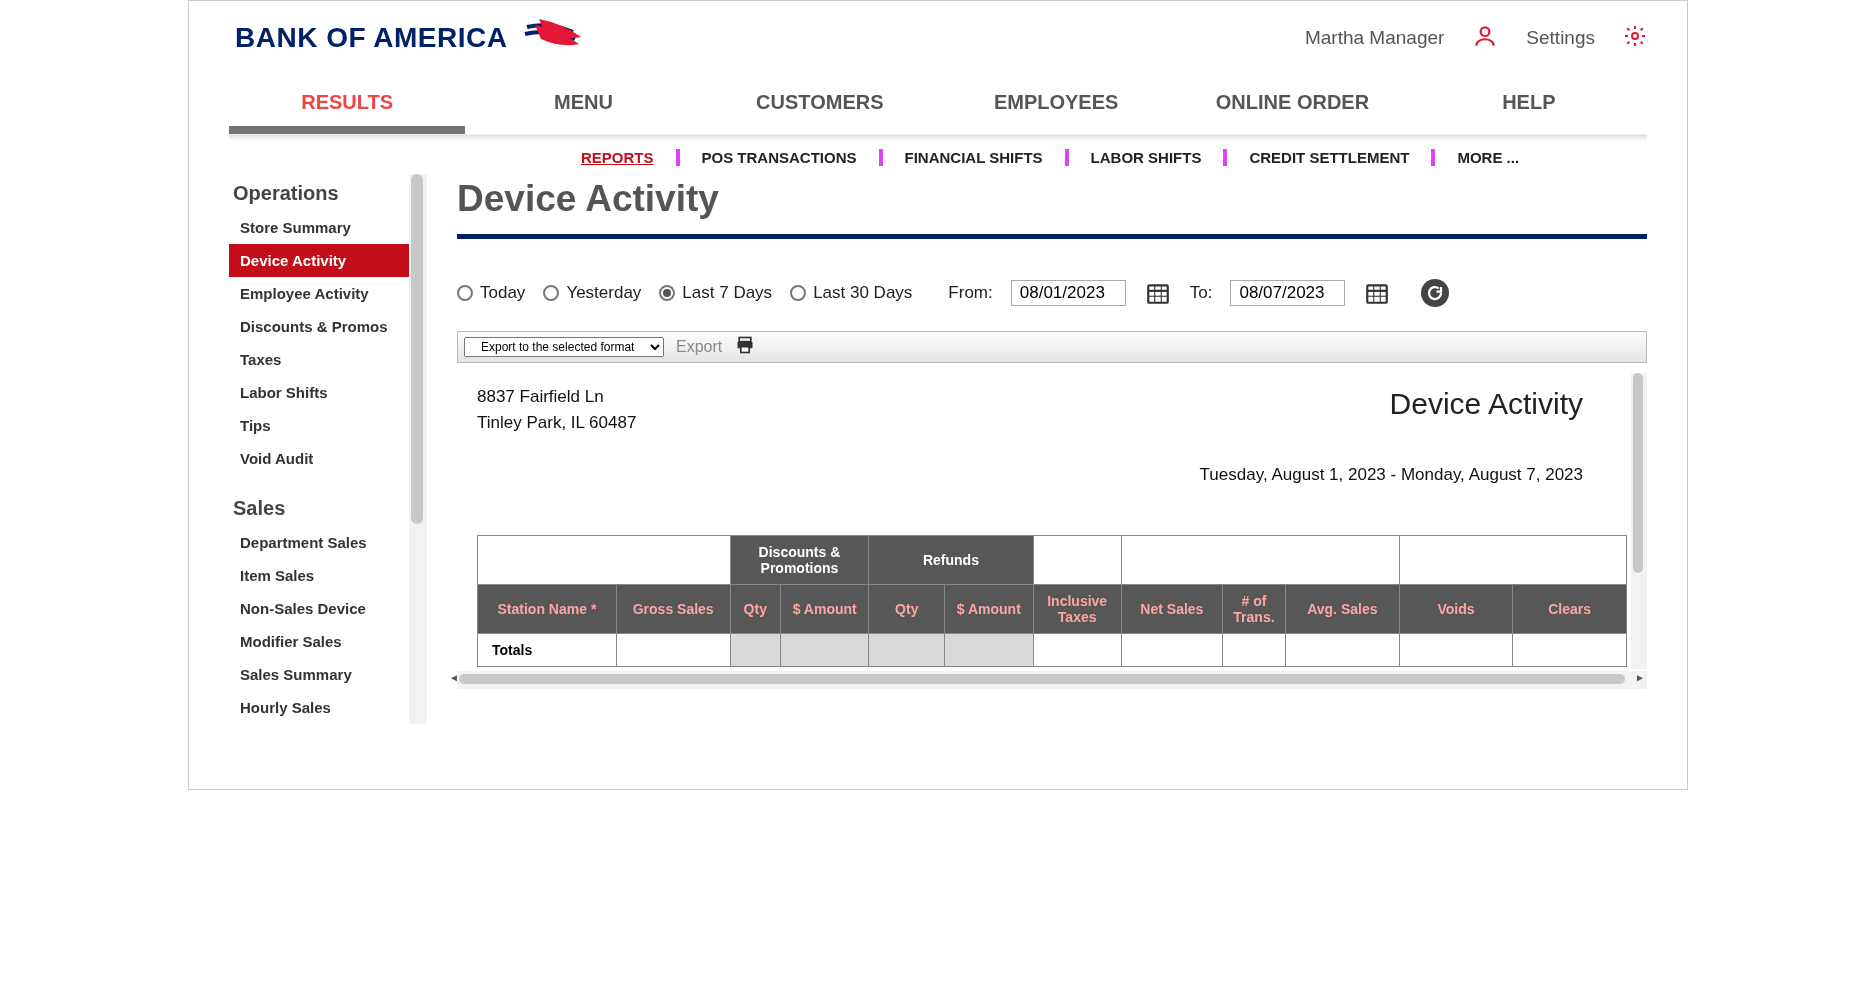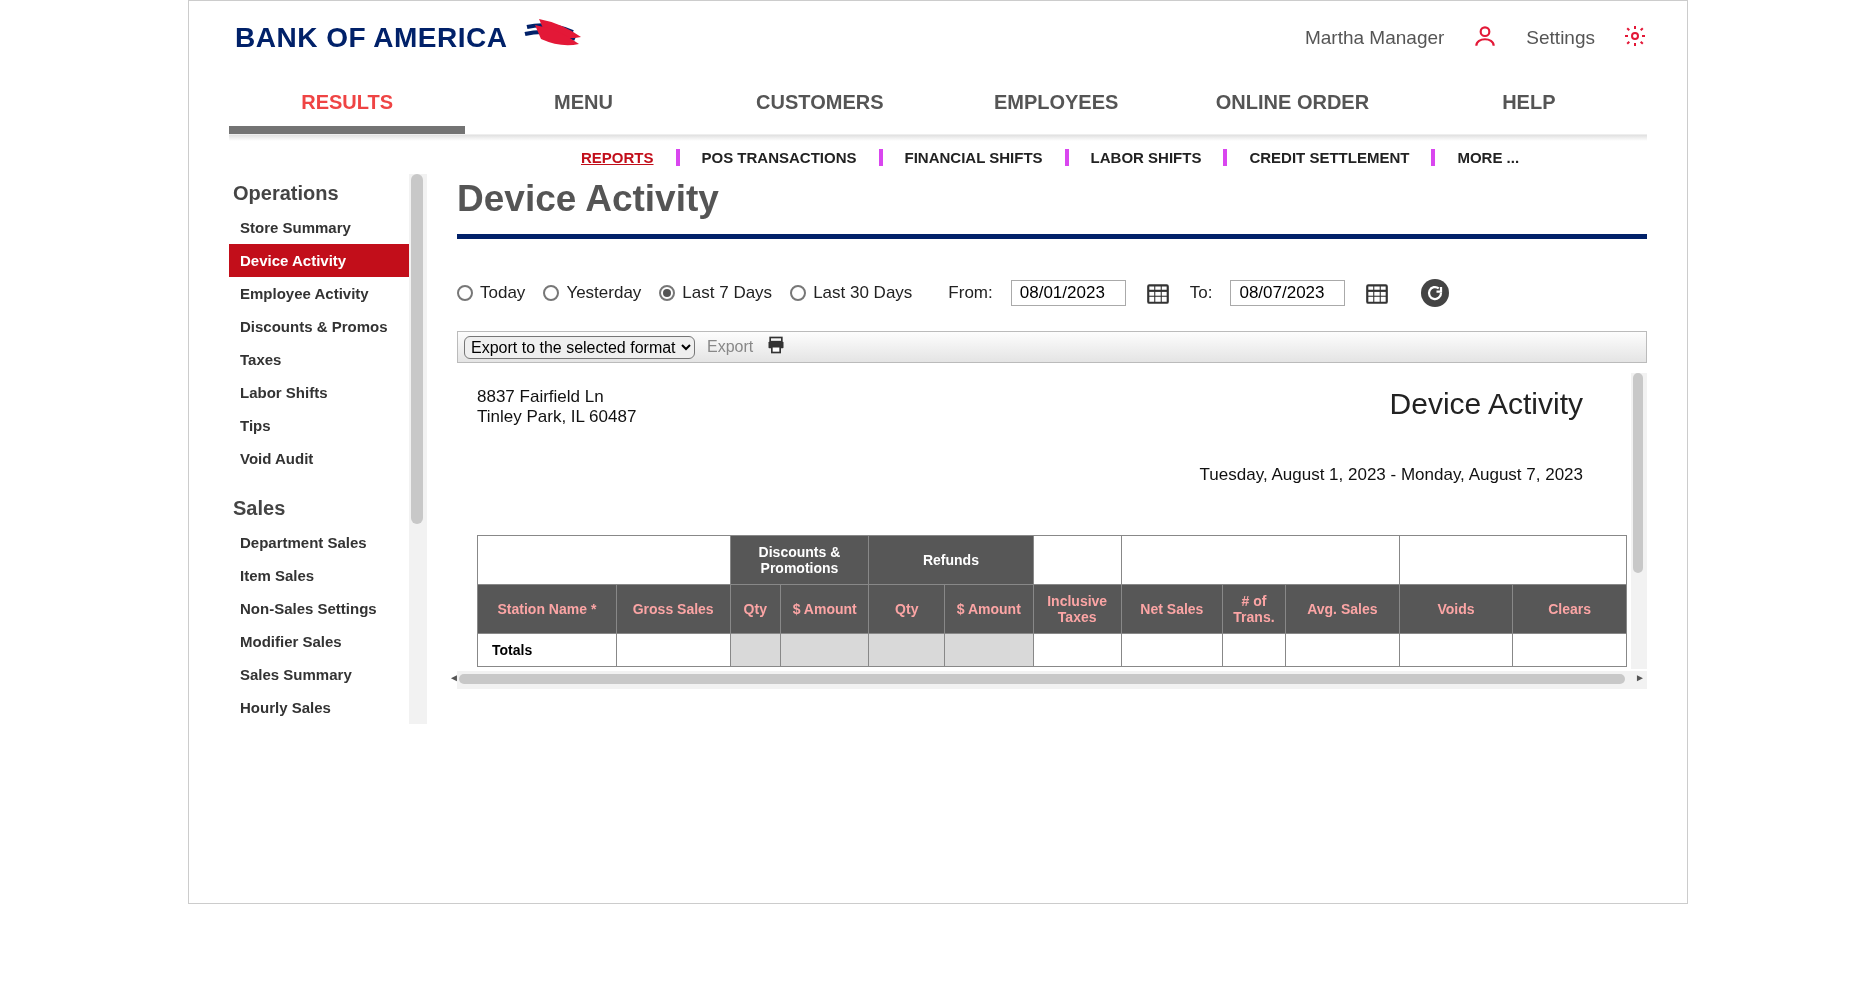--- a/index.html
+++ b/index.html
@@ -1,17 +1,17 @@
 <!DOCTYPE html>
 <html><head>
 <meta charset="utf-8">
 <style>
 * { box-sizing: border-box; margin: 0; padding: 0; }
 body { font-family: Arial, Helvetica, sans-serif; background: #fff; }
-.outer { border: 1px solid #ccc; width: 1500px; height: 904px; margin: 0 auto; overflow: hidden; }
+.outer { border: 1px solid #ccc; width: 1500px; height: 790px; margin: 0 auto; overflow: hidden; }
 
 
 .hdr { display: flex; align-items: center; padding: 18px 40px 6px 46px; }
 .logo { display: flex; align-items: center; gap: 10px; }
 .logo-text { color: #012169; font-weight: 700; font-size: 28px; letter-spacing: 0.5px; }
 .logo-flag { margin-left: 4px; }
 .hdr-right { margin-left: auto; display: flex; align-items: center; gap: 28px; color: #555; font-size: 19px; }
 .person-icon { color: #E31837; }
 .gear-icon { color: #E31837; }
 
@@ -45,21 +45,21 @@
 .date-row { display: flex; align-items: center; gap: 18px; font-size: 17px; color: #222; padding-bottom: 24px; }
 .radio { display: inline-flex; align-items: center; gap: 7px; }
 .radio-dot { width: 16px; height: 16px; border: 2px solid #777; border-radius: 50%; display: inline-block; position: relative; }
 .radio-dot.sel::after { content: ''; position: absolute; inset: 2px; background: #555; border-radius: 50%; }
 .date-input { border: 1px solid #aaa; padding: 2px 8px; font-size: 17px; width: 115px; background: #fff; }
 .cal-icon, .refresh-icon { display: inline-flex; }
 .refresh-circle { width: 28px; height: 28px; border-radius: 50%; background: #444; color: #fff; display: inline-flex; align-items: center; justify-content: center; font-size: 18px; }
 
 
 .export-bar { background: linear-gradient(#fdfdfd, #e4e4e4); border: 1px solid #bbb; padding: 3px 6px; display: flex; align-items: center; gap: 12px; }
-.export-select { font-size: 16px; padding: 1px 2px; border-radius: 6px; }
+.export-select { font-size: 12px; padding: 1px 12px; }
 .export-link { color: #888; font-size: 16px; text-decoration: none; }
 .print-icon { color: #333; }
 
 
 .report-wrap { border-top: none; position: relative; }
 .report-scroll-y { position: absolute; right: 0; top: 10px; bottom: 20px; width: 16px; background: #f2f2f2; }
 .report-scroll-y .thumb { position: absolute; top: 0; left: 2px; width: 10px; height: 200px; background: #c8c8c8; border-radius: 5px; }
 .report-hdr { display: flex; justify-content: space-between; padding: 24px 40px 0 20px; }
 .store-info { font-size: 17px; color: #111; }
 .store-name { font-size: 22px; margin-bottom: 12px; }
@@ -148,21 +148,21 @@
         <div class="side-item">Employee Activity</div>
         <div class="side-item">Discounts &amp; Promos</div>
         <div class="side-item">Taxes</div>
         <div class="side-item">Labor Shifts</div>
         <div class="side-item">Tips</div>
         <div class="side-item">Void Audit</div>
 
         <div class="side-group-title" style="margin-top:14px">Sales</div>
         <div class="side-item">Department Sales</div>
         <div class="side-item">Item Sales</div>
-        <div class="side-item">Non-Sales Settings</div>
+        <div class="side-item">Non-Sales Device</div>
         <div class="side-item">Modifier Sales</div>
         <div class="side-item">Sales Summary</div>
         <div class="side-item">Hourly Sales</div>
       </div>
       <div class="side-scroll">
           <div class="side-thumb"></div>
         </div>
     </div>
 
     <div class="content">
@@ -232,21 +232,21 @@
         </span>
       </div>
 
       <div class="report-wrap">
         <div class="report-scroll-y">
             <div class="thumb"></div>
           </div>
         <div class="report-hdr">
           <div class="store-info">
             <div>8837 Fairfield Ln</div>
-            <div style="margin-top:0">Tinley Park, IL 60487</div>
+            <div style="margin-top:6px">Tinley Park, IL 60487</div>
           </div>
           <div style="text-align:right; padding-right:24px;">
             <div class="report-title">Device Activity</div>
             <div class="date-range">Tuesday, August 1, 2023 - Monday, August 7, 2023</div>
           </div>
         </div>
 
         <div class="tbl-wrap">
           <table>
             <colgroup>

